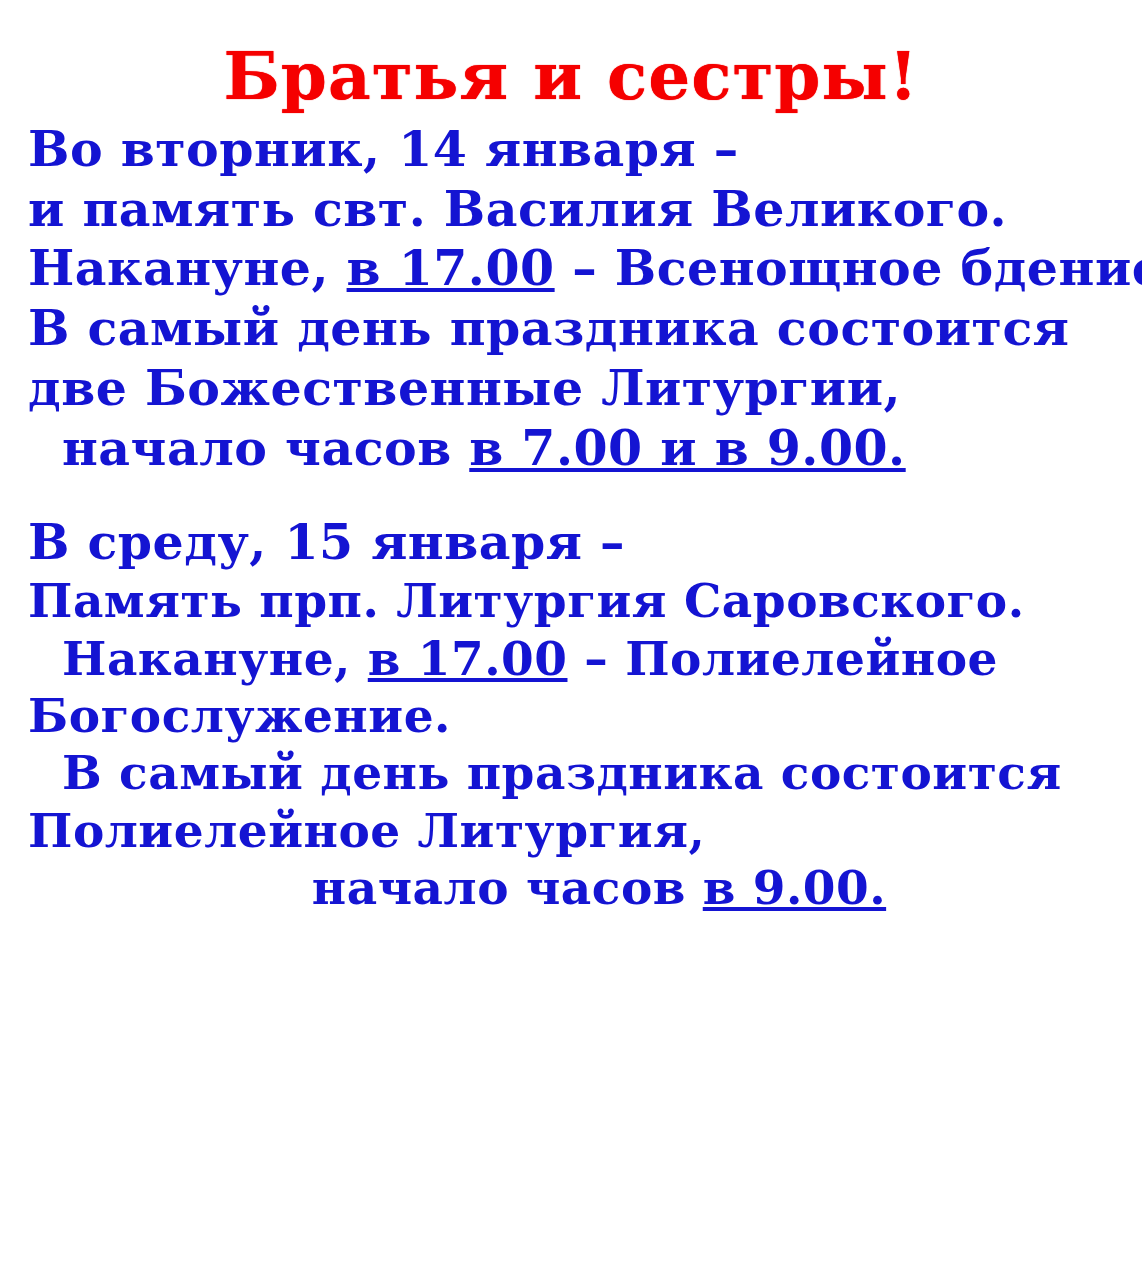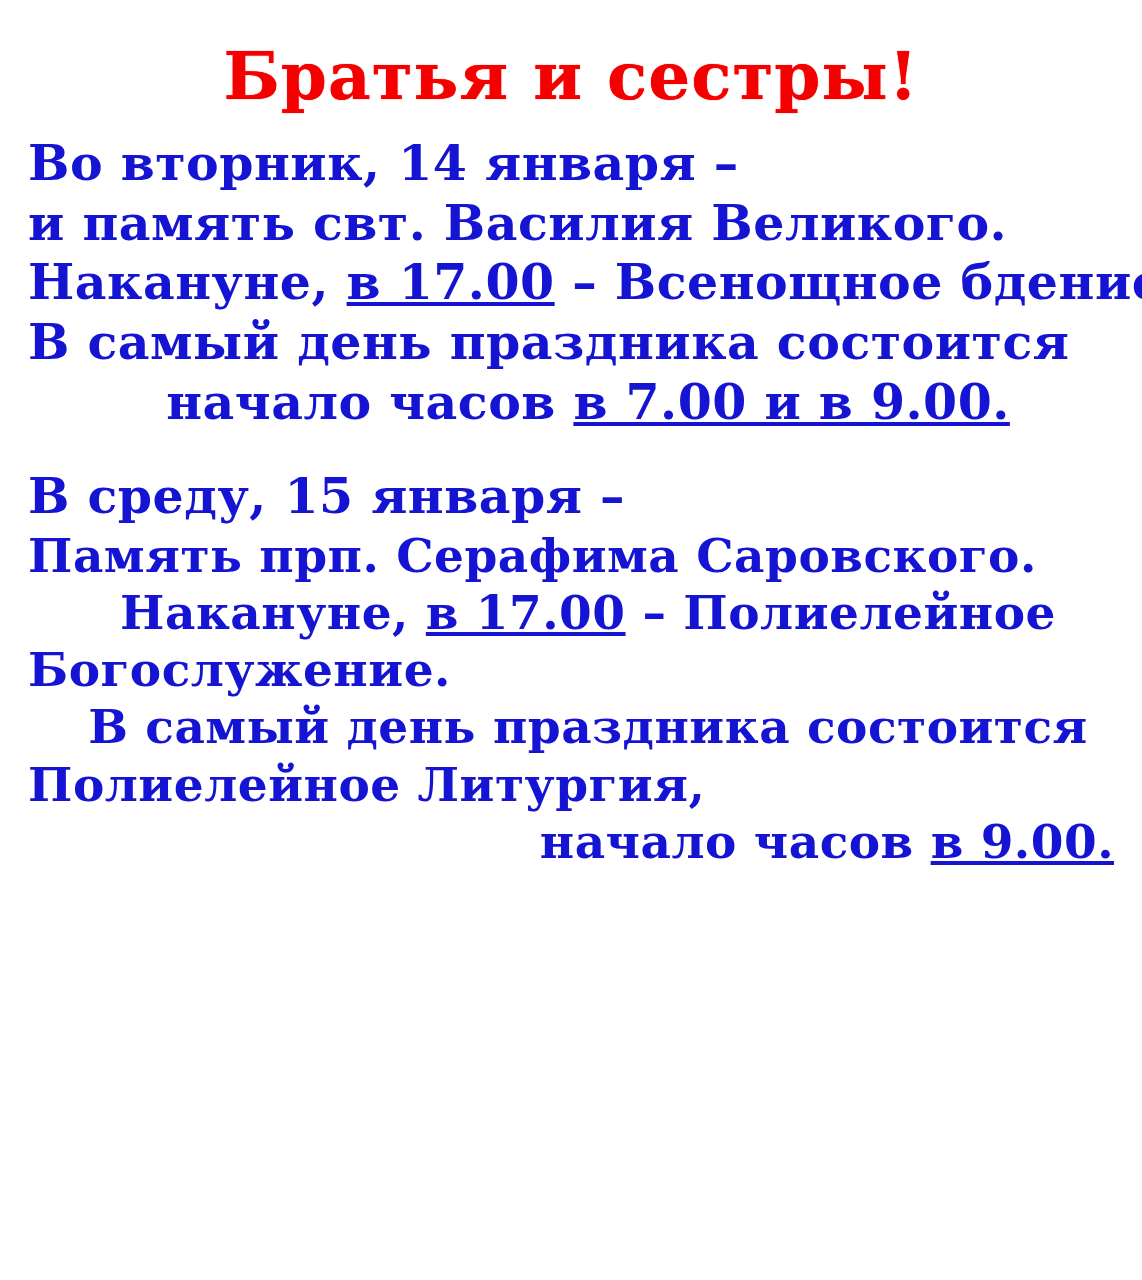--- a/index.html
+++ b/index.html
@@ -27,28 +27,28 @@
     font-family: "DejaVu Serif", serif;
     font-weight: bold;
     color: #1414d2;
     letter-spacing: 0.5px;
   }
   .title {
     color: #f50000;
     font-size: 66px;
     line-height: 1.12;
     text-align: center;
-    margin-bottom: 20px;
+    margin-bottom: 6px;
     letter-spacing: 1px;
     text-shadow: 0 0 1px #f50000;
   }
   .l-center { text-align: left; }
   .l-left   { text-align: left; }
-  .l-indent { text-align: center; padding-left: 34px; }
-  .l-indent2 { text-align: right; padding-left: 56px; }
+  .l-indent { text-align: left; padding-left: 34px; }
+  .l-indent2 { text-align: center; padding-left: 56px; }
 
   .s48 { font-size: 49px; line-height: 1.22; }
   .s46 { font-size: 47px; line-height: 1.22; }
 
   .u { text-decoration: underline; text-underline-offset: 3px; }
 
   .gap { height: 34px; }
 
   .block { display: block; }
 </style>
@@ -61,31 +61,32 @@
 
   <div class="block">
     <div class="line s48 l-center">Во вторник, 14 января –</div>
     <div class="line s48 l-center">и память свт. Василия Великого.</div>
 
     <div class="line s48 l-left">
       <span>Накануне, </span><span class="u">в 17.00</span><span> – Всенощное бдение.</span>
     </div>
 
     <div class="line s48 l-left">В самый день праздника состоится</div>
+    <div class="line s48 l-left">две Божественные Литургии,</div>
 
     <div class="line s48 l-indent">
       <span>начало часов </span><span class="u">в 7.00 и в 9.00.</span>
     </div>
   </div>
 
   <div class="gap"></div>
 
   <div class="block">
     <div class="line s48 l-center">В среду, 15 января –</div>
-    <div class="line s46 l-center">Память прп. Серафима Саровского.</div>
+    <div class="line s46 l-center">Память прп. Литургия Саровского.</div>
 
     <div class="line s46 l-indent">
       <span>Накануне, </span><span class="u">в 17.00</span><span> – Полиелейное</span>
     </div>
 
     <div class="line s46 l-left">Богослужение.</div>
     <div class="line s46 l-indent">В самый день праздника состоится</div>
     <div class="line s46 l-left">Полиелейное Литургия,</div>
 
     <div class="line s46 l-indent2">

